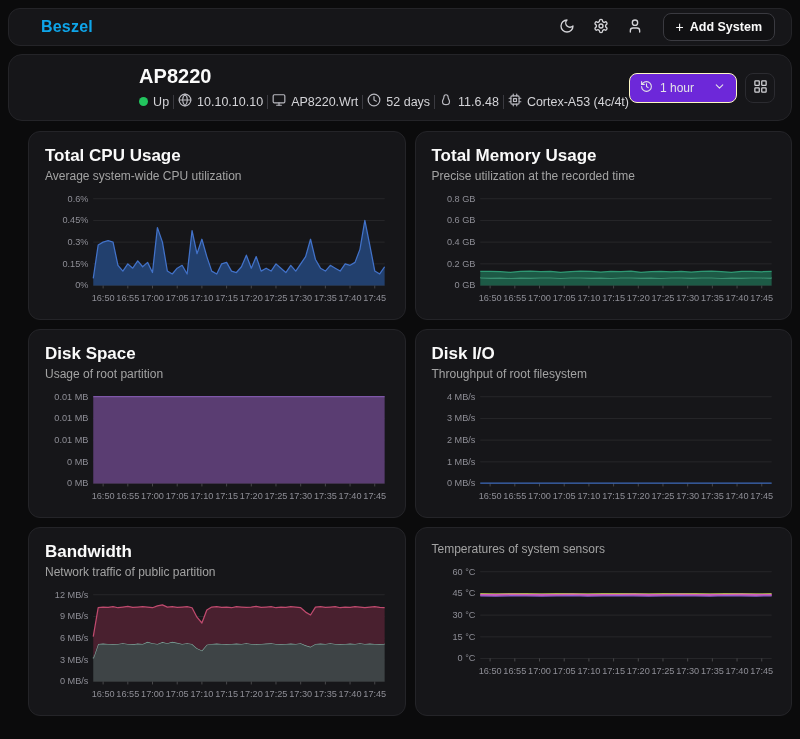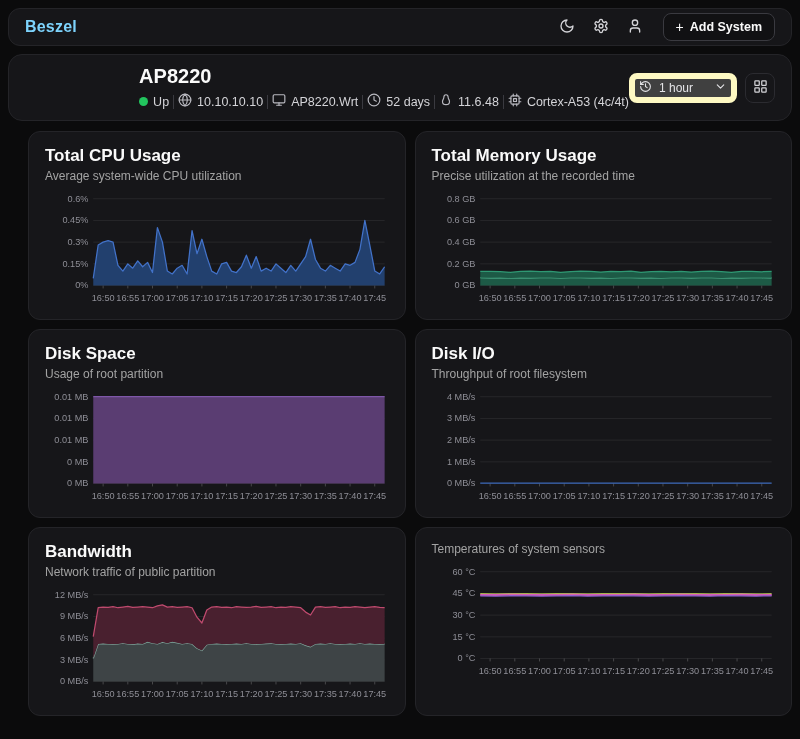--- a/index.html
+++ b/index.html
@@ -15,21 +15,21 @@
     background:#161619;
     border:1px solid #242428;
     border-radius:12px;
   }
   
   .topbar {
     height:38px;
     display:flex; align-items:center; justify-content:space-between;
     padding:0 16px; margin-bottom:8px;
   }
-  .brand { font-size:16px; font-weight:700; color:#7dd3fc; letter-spacing:.2px; }
+  .brand { font-size:16px; font-weight:700; color:#0ea5e9; letter-spacing:.2px;margin-left:16px; }
   .topbar-right { display:flex; align-items:center; gap:6px; }
   .icon-btn {
     background:none; border:none; color:#d4d4d8; cursor:pointer;
     width:28px; height:28px; display:flex; align-items:center; justify-content:center;
     border-radius:6px;
   }
   .add-btn {
     display:flex; align-items:center; gap:6px;
     background:#111113; color:#fafafa;
     border:1px solid #3a3a40; border-radius:8px;
@@ -44,22 +44,22 @@
   }
   .sys-name { font-size:20px; font-weight:700; color:#fafafa; margin-bottom:5px; }
   .sys-meta { display:flex; align-items:center; gap:4px; font-size:12.5px; color:#d4d4d8; }
   .meta-item { display:flex; align-items:center; gap:5px; }
   .meta-item svg { color:#b9b9c0; }
   .sep { width:1px; height:14px; background:#3a3a40; }
   .dot { width:9px; height:9px; border-radius:50%; display:inline-block; }
   .sys-controls { display:flex; align-items:center; gap:8px; }
   .range-select {
     display:flex; align-items:center; gap:7px;
-    background:#404040; border:6px solid #fef9c3; border-radius:8px;
-    height:30px; padding:0 4px; font-size:12px; color:#e4e4e7; cursor:pointer; min-width:108px;
+    background:#6d28d9; border:1px solid #fef9c3; border-radius:8px;
+    height:30px; padding:0 10px; font-size:12px; color:#e4e4e7; cursor:pointer; min-width:108px;
   }
   .range-select .lbl { flex:1; text-align:left; }
   .grid-btn {
     width:30px; height:30px; display:flex; align-items:center; justify-content:center;
     background:#161619; border:1px solid #2b2b30; border-radius:8px; color:#d4d4d8; cursor:pointer;
   }
   
   .charts-grid {
     display:grid; grid-template-columns:1fr 1fr; gap:9px;padding-left:20px;
   }

